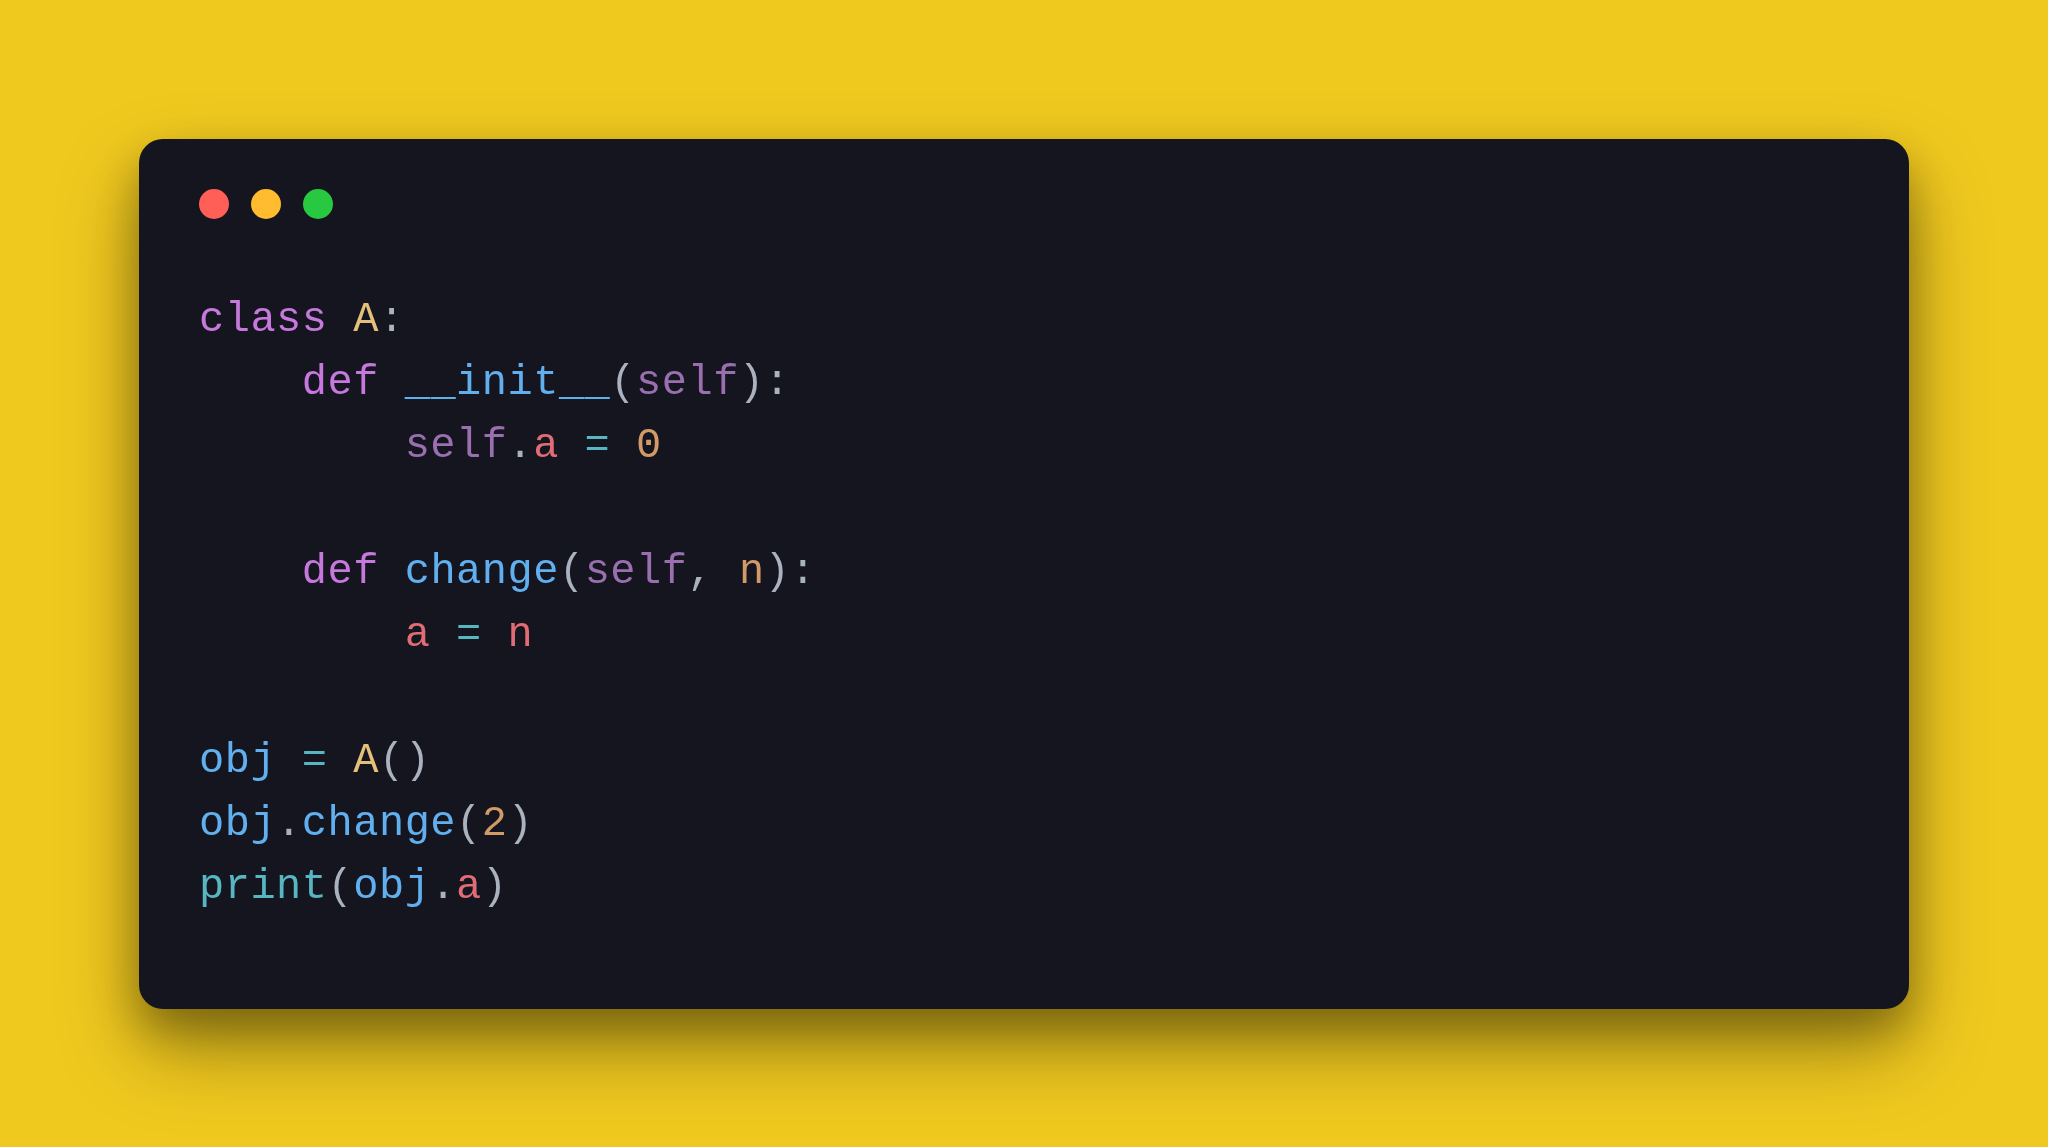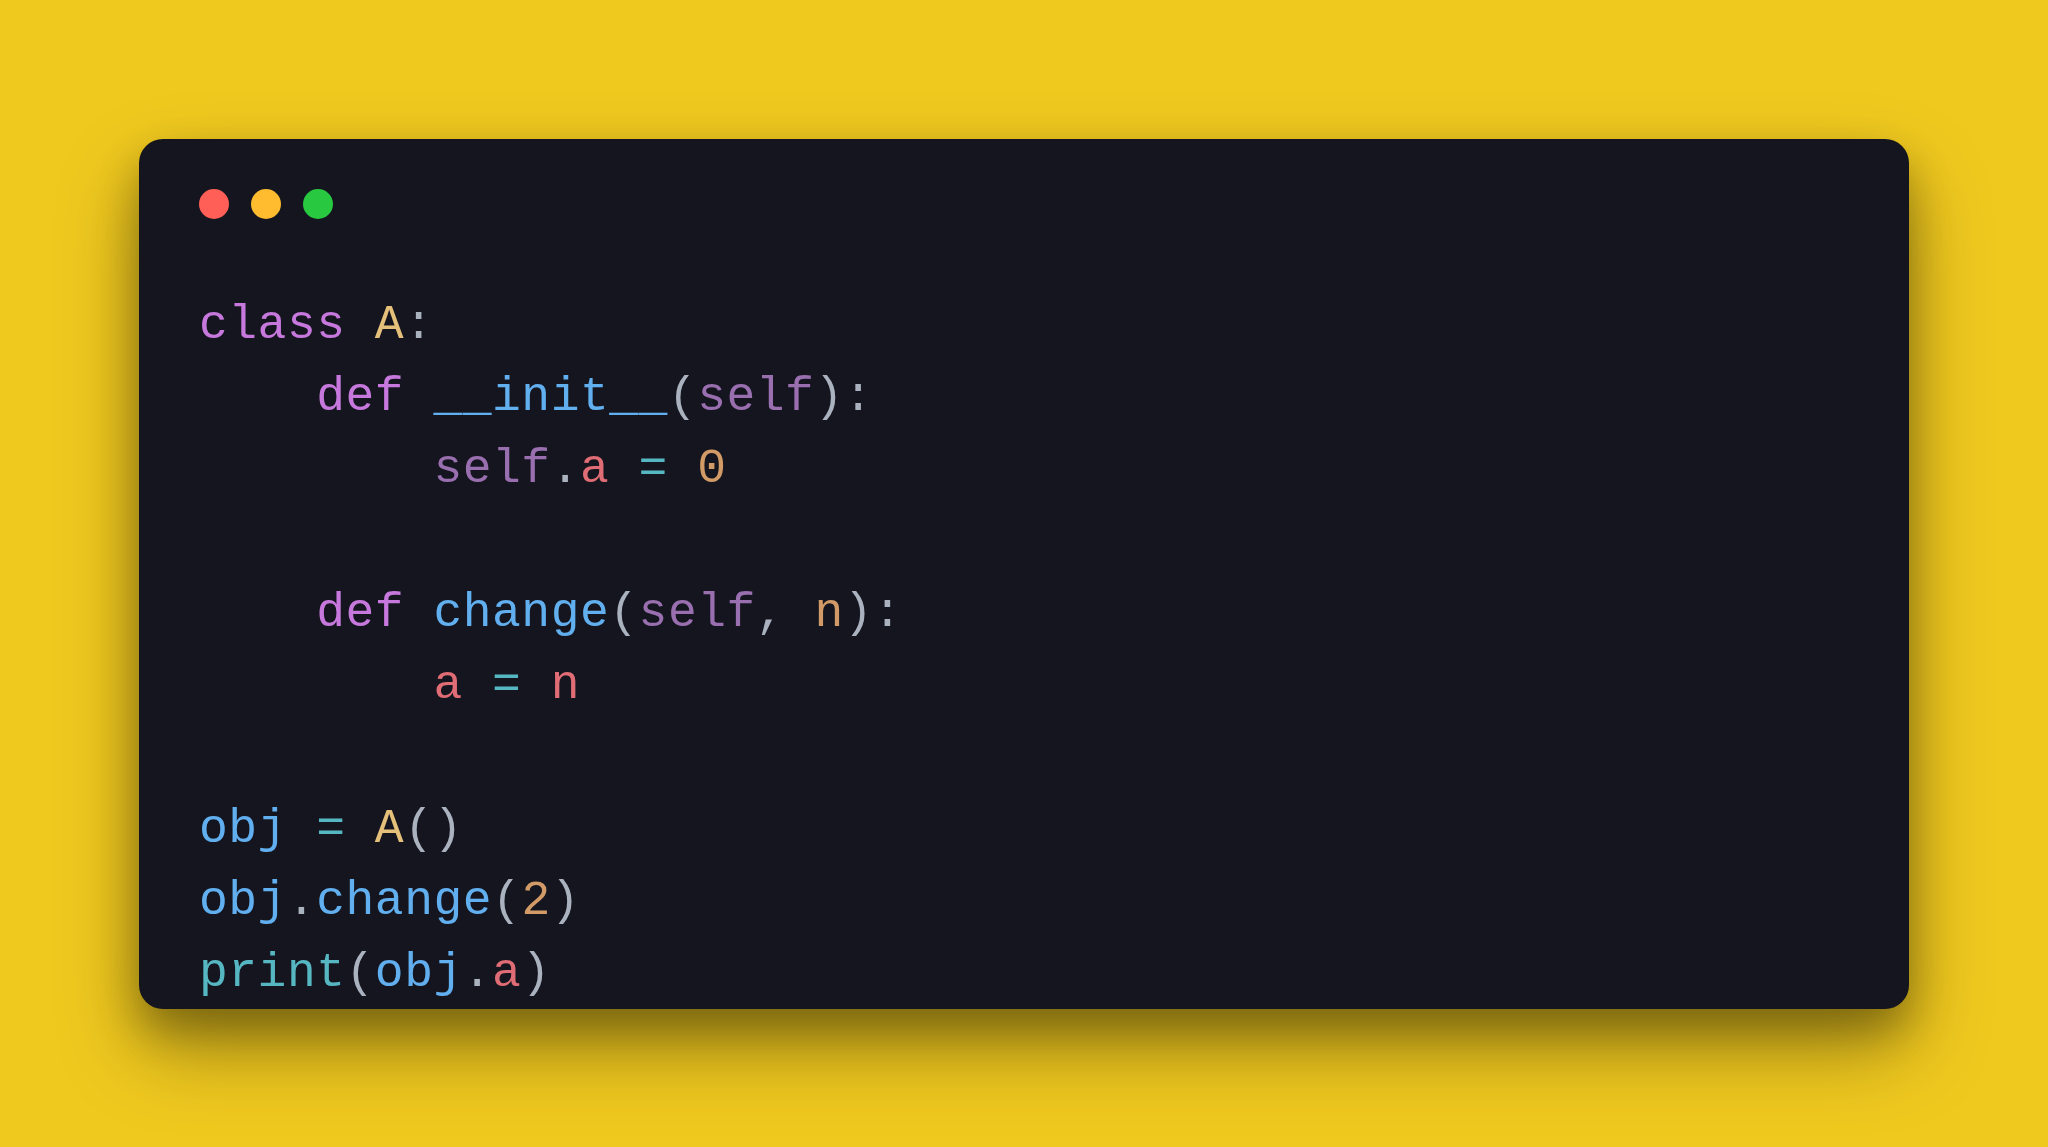--- a/index.html
+++ b/index.html
@@ -32,21 +32,21 @@
     }
     .traffic-light {
       width: 30px;
       height: 30px;
       border-radius: 50%;
     }
     .tl-red { background: #ff5f57; }
     .tl-yellow { background: #febc2e; }
     .tl-green { background: #28c840; }
     .code {
-      font-size: 48px;
+      font-size: 42px;
       line-height: 1.5;
       white-space: pre;
       font-weight: 400;
       letter-spacing: 0.5px;
     }
     .kw { color: #c678dd; }
     .cls { color: #e5c07b; }
     .fn { color: #61afef; }
     .self { color: #9a6fb0; }
     .param { color: #d19a66; }

